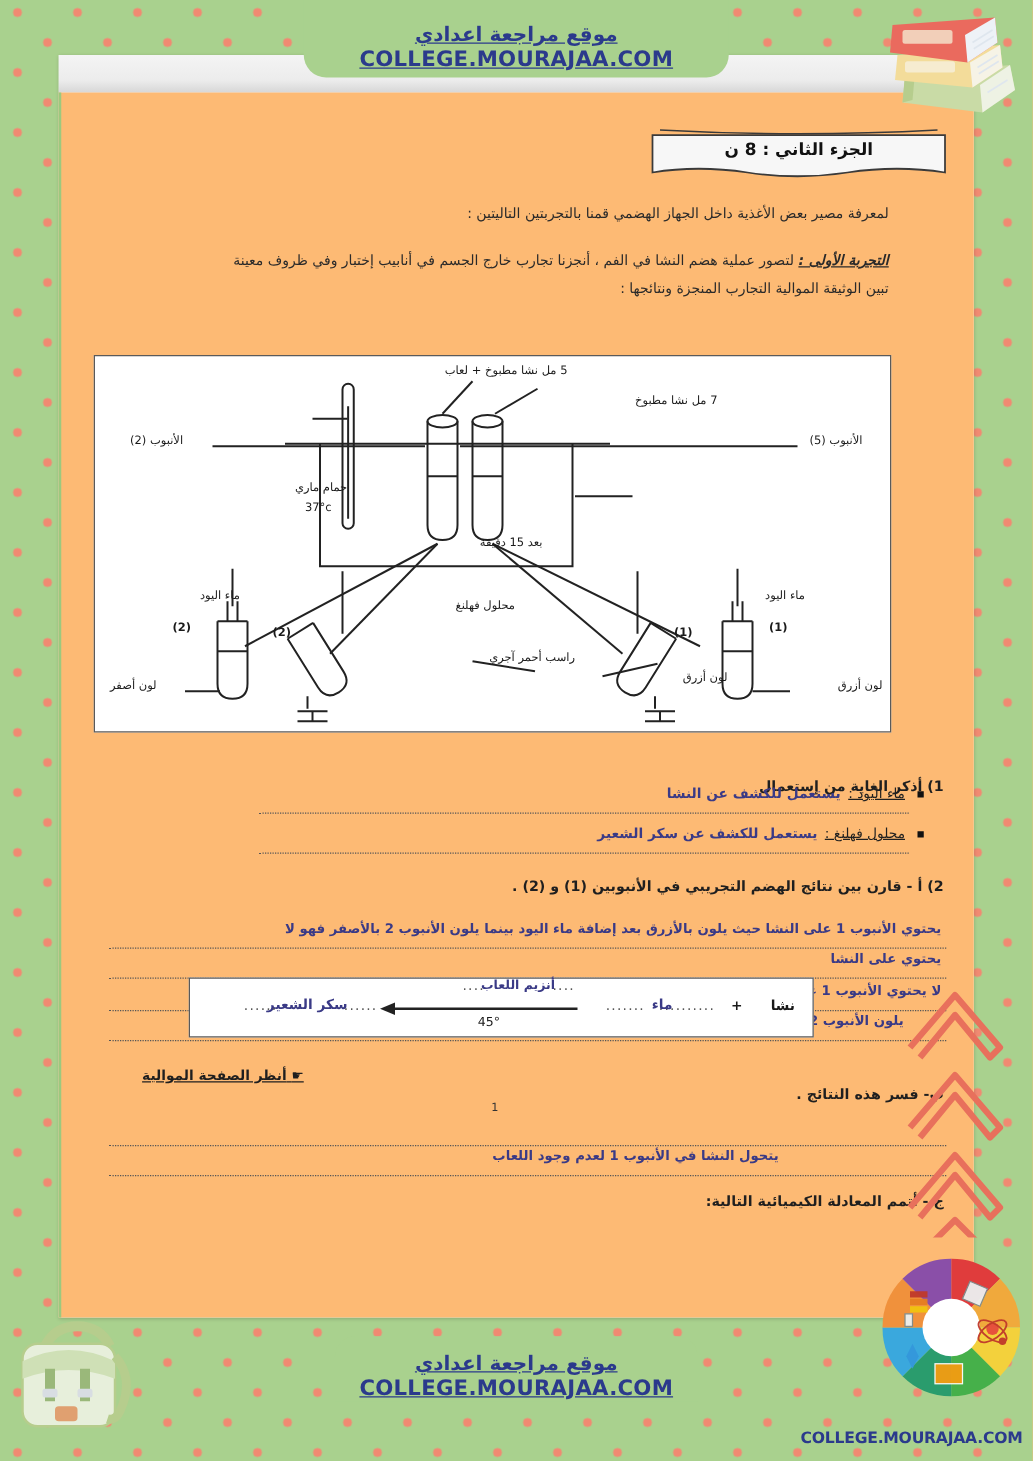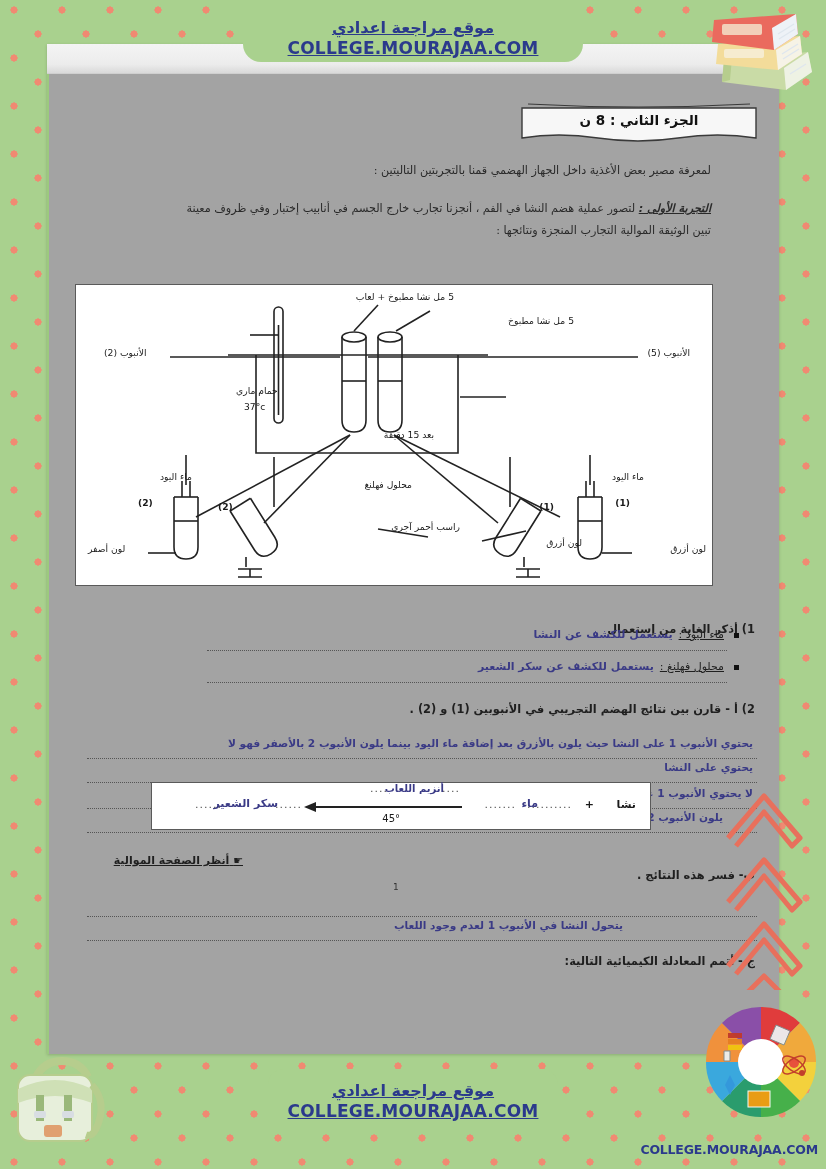--- a/index.html
+++ b/index.html
@@ -41,21 +41,21 @@
     width: 100%;
     height: 30px;
     background: linear-gradient(#f4f4f4, #ececec 70%, #d9d9d9 100%);
     border-bottom: 1px solid #cfcfcf;
   }
   #paper-inner {
     position: absolute;
     left: 0; top: 30px;
     width: 100%;
     height: 980px;
-    background: #a3a3a3;
+    background: #fdba74;
     border-left: 2px solid #9cc97e;
   }
 
   
   #top-banner {
     position: absolute;
     left: 243px;
     top: 0;
     width: 340px;
     height: 62px;
@@ -383,21 +383,21 @@
             <line x1="108" y1="170" x2="108" y2="200"></line>
             <line x1="512" y1="170" x2="512" y2="200"></line>
             <line x1="196" y1="172" x2="196" y2="222"></line>
             <line x1="432" y1="172" x2="432" y2="222"></line>
             <line x1="300" y1="244" x2="350" y2="252"></line>
             <line x1="404" y1="256" x2="448" y2="246"></line>
           </g>
         </svg>
 
         <div class="fig-lbl" style="right:258px; top:6px;">5 مل نشا مطبوخ + لعاب</div>
-        <div class="fig-lbl" style="right:138px; top:30px;">5 مل نشا مطبوخ</div>
+        <div class="fig-lbl" style="right:138px; top:30px;">7 مل نشا مطبوخ</div>
         <div class="fig-lbl" style="right:22px;  top:62px;">الأنبوب (5)</div>
         <div class="fig-lbl" style="left:28px;   top:62px;">الأنبوب (2)</div>
         <div class="fig-lbl" style="left:160px;  top:100px;">حمام ماري</div>
         <div class="fig-lbl" style="left:168px;  top:116px;">37°c</div>
         <div class="fig-lbl" style="right:278px; top:144px;">بعد 15 دقيقة</div>
         <div class="fig-lbl" style="right:68px;  top:186px;">ماء اليود</div>
         <div class="fig-lbl" style="left:84px;   top:186px;">ماء اليود</div>
         <div class="fig-lbl" style="right:300px; top:194px;">محلول فهلنغ</div>
         <div class="fig-lbl" style="right:252px; top:236px;">راسب أحمر آجري</div>
         <div class="fig-lbl" style="right:130px; top:252px;">لون أزرق</div>

